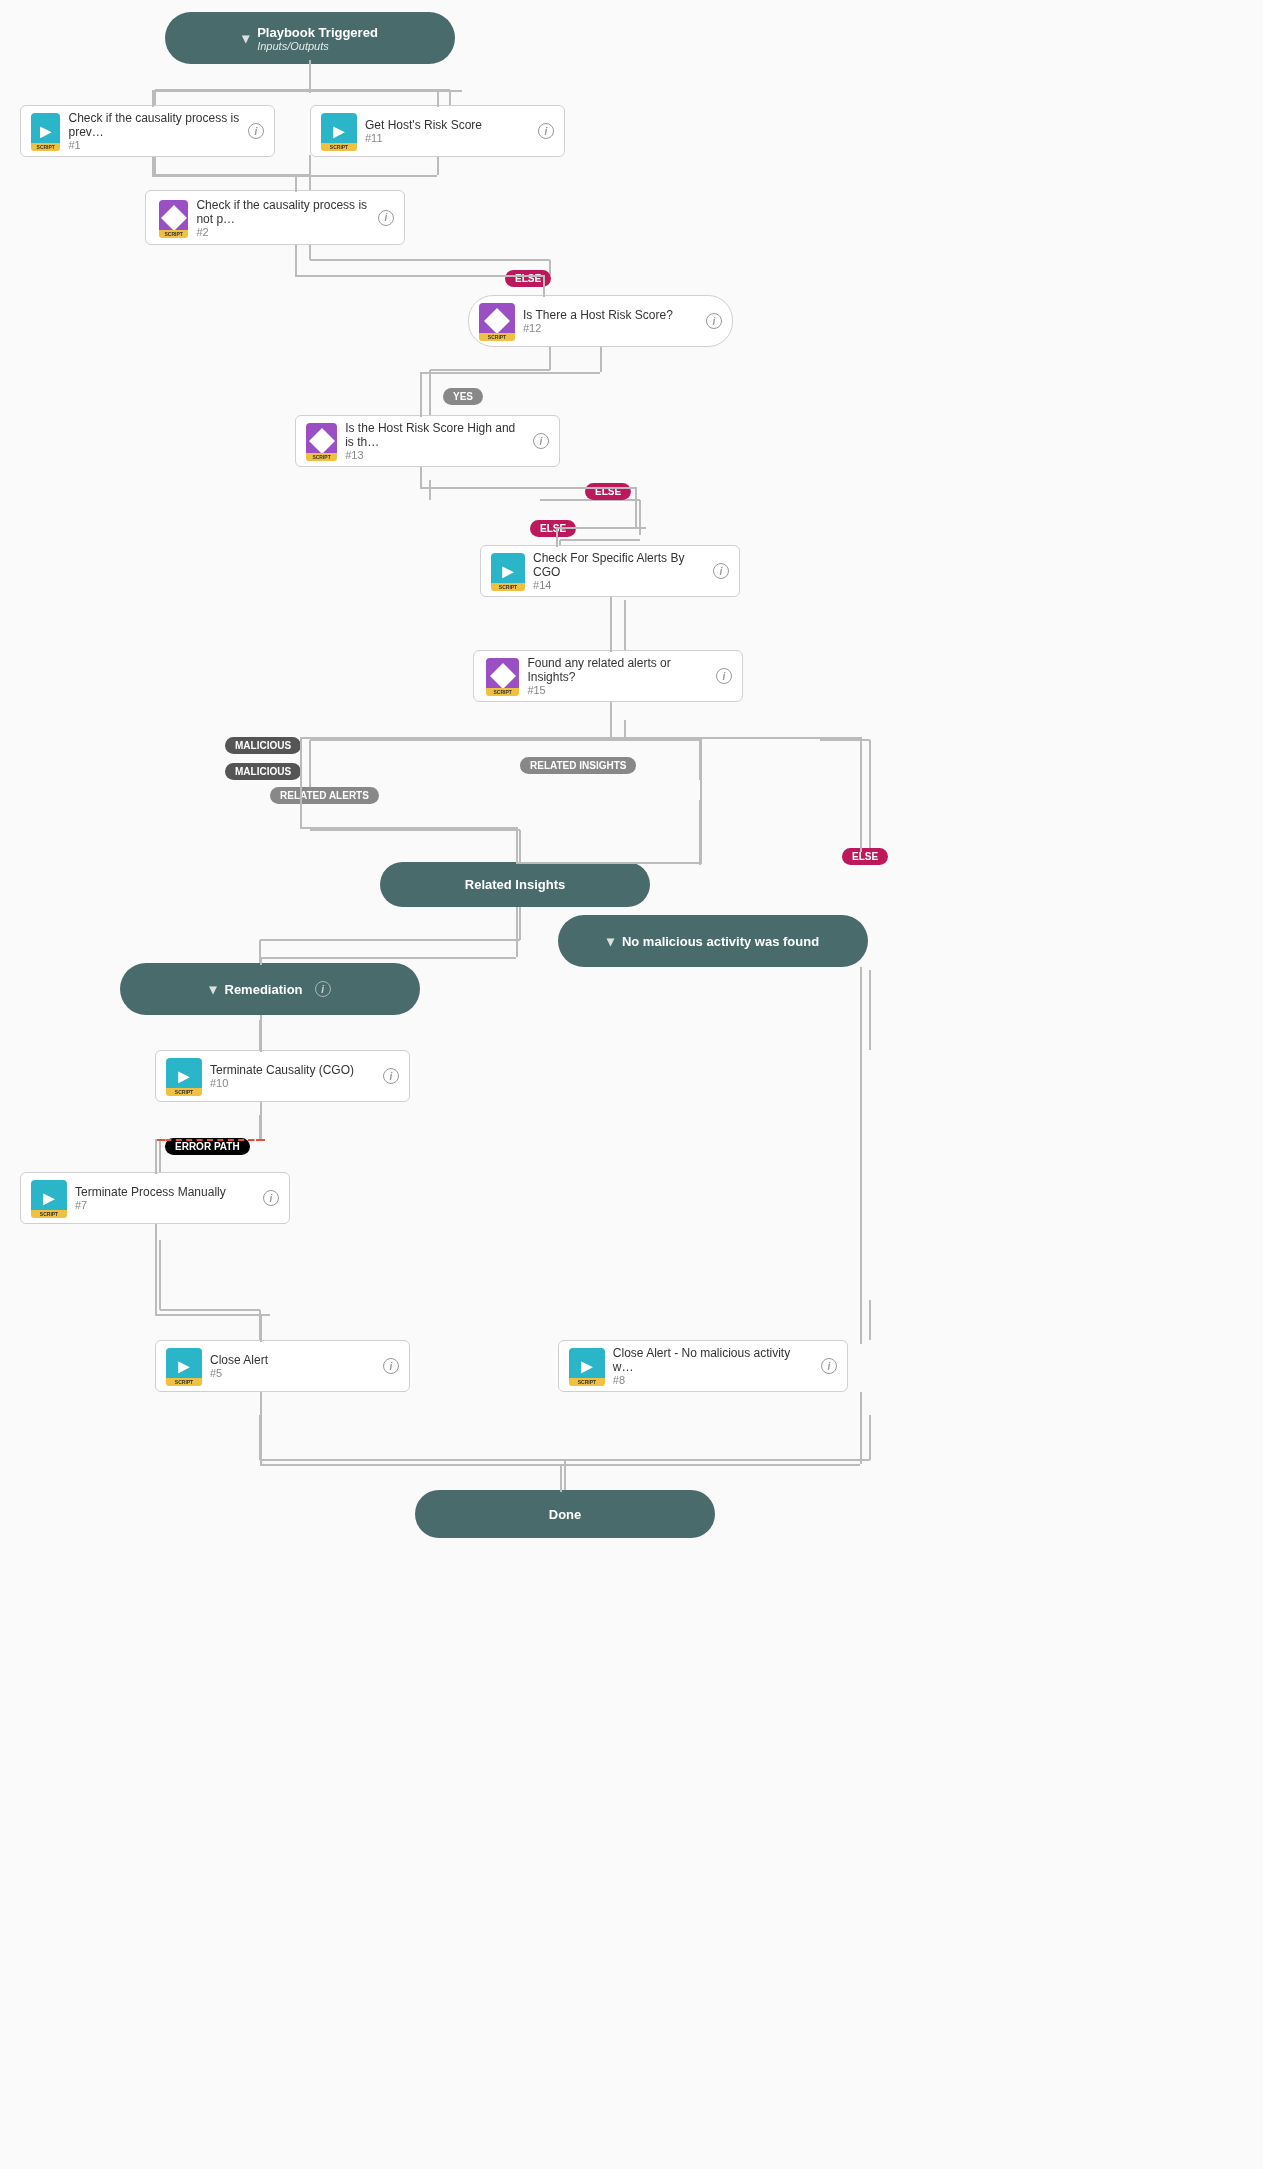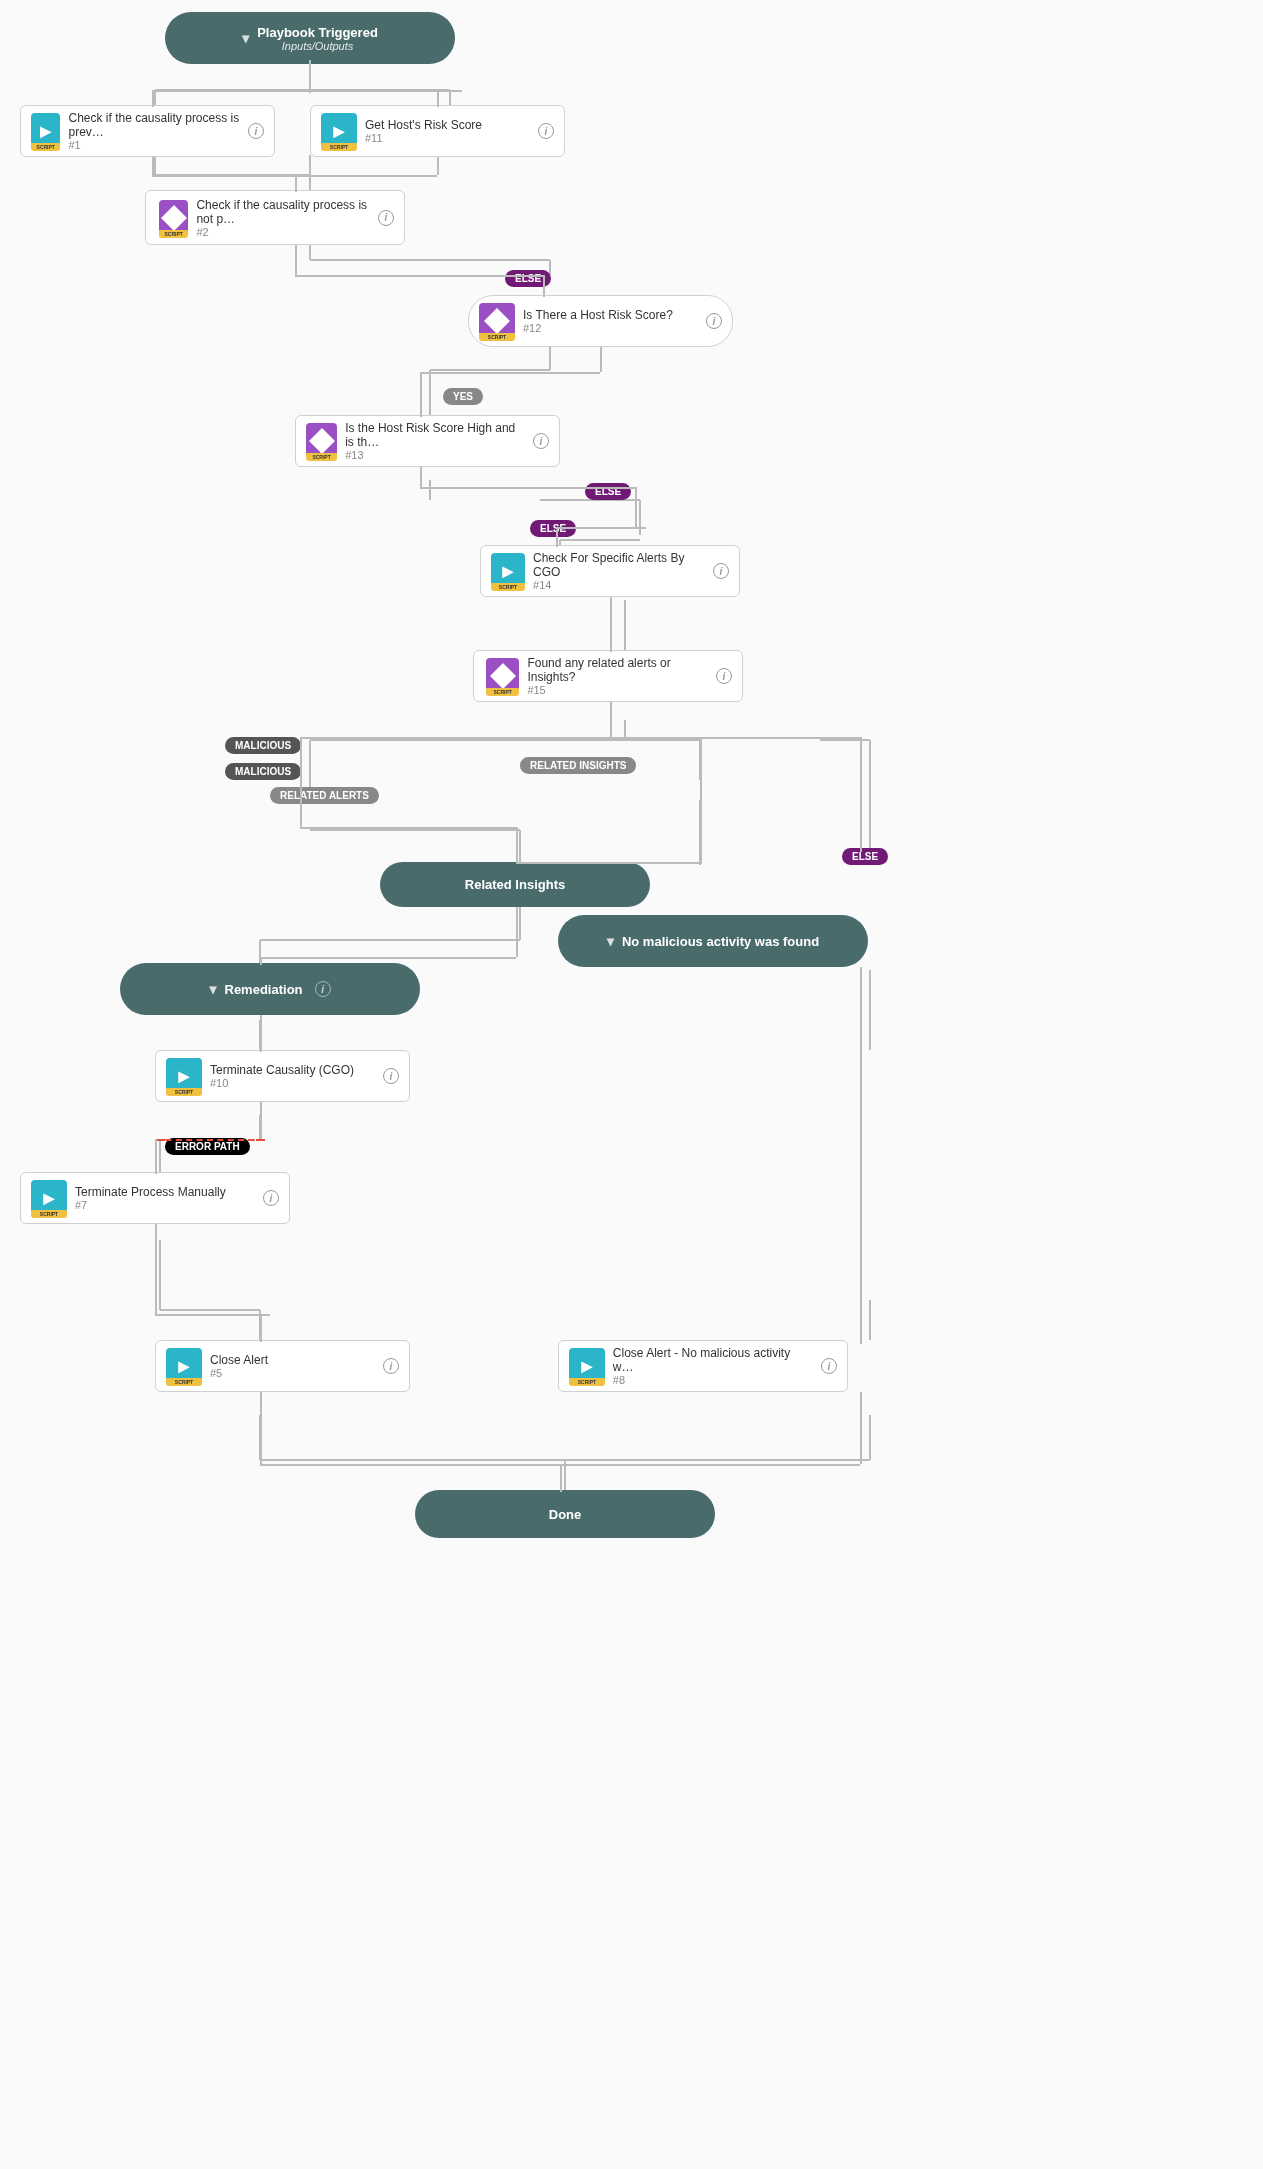--- a/index.html
+++ b/index.html
@@ -138,21 +138,21 @@
 
     
     .badge {
       position: absolute;
       border-radius: 10px;
       padding: 3px 10px;
       font-size: 10px;
       font-weight: bold;
       color: white;
     }
-    .badge-black { background: #701a75; }
+    .badge-black { background: #be185d; }
     .badge-gray { background: #888; }
     .badge-red { background: #000000; }
 
     
     .connector {
       position: absolute;
       background: #bbb;
     }
     .connector-v {
       width: 2px;
@@ -179,21 +179,20 @@
     .pill-subtitle {
       font-style: italic;
       font-size: 11px;
       color: rgba(255,255,255,0.85);
       font-weight: normal;
     }
 
     .pill-content {
       display: flex;
       flex-direction: column;
-      align-items: center;
     }
   </style>
 </head>
 <body>
 
 <div class="canvas">
 
   <svg class="connectors" xmlns="http://www.w3.org/2000/svg">
 
     <line x1="310" y1="60" x2="310" y2="90" stroke="#bbb" stroke-width="2"></line>

